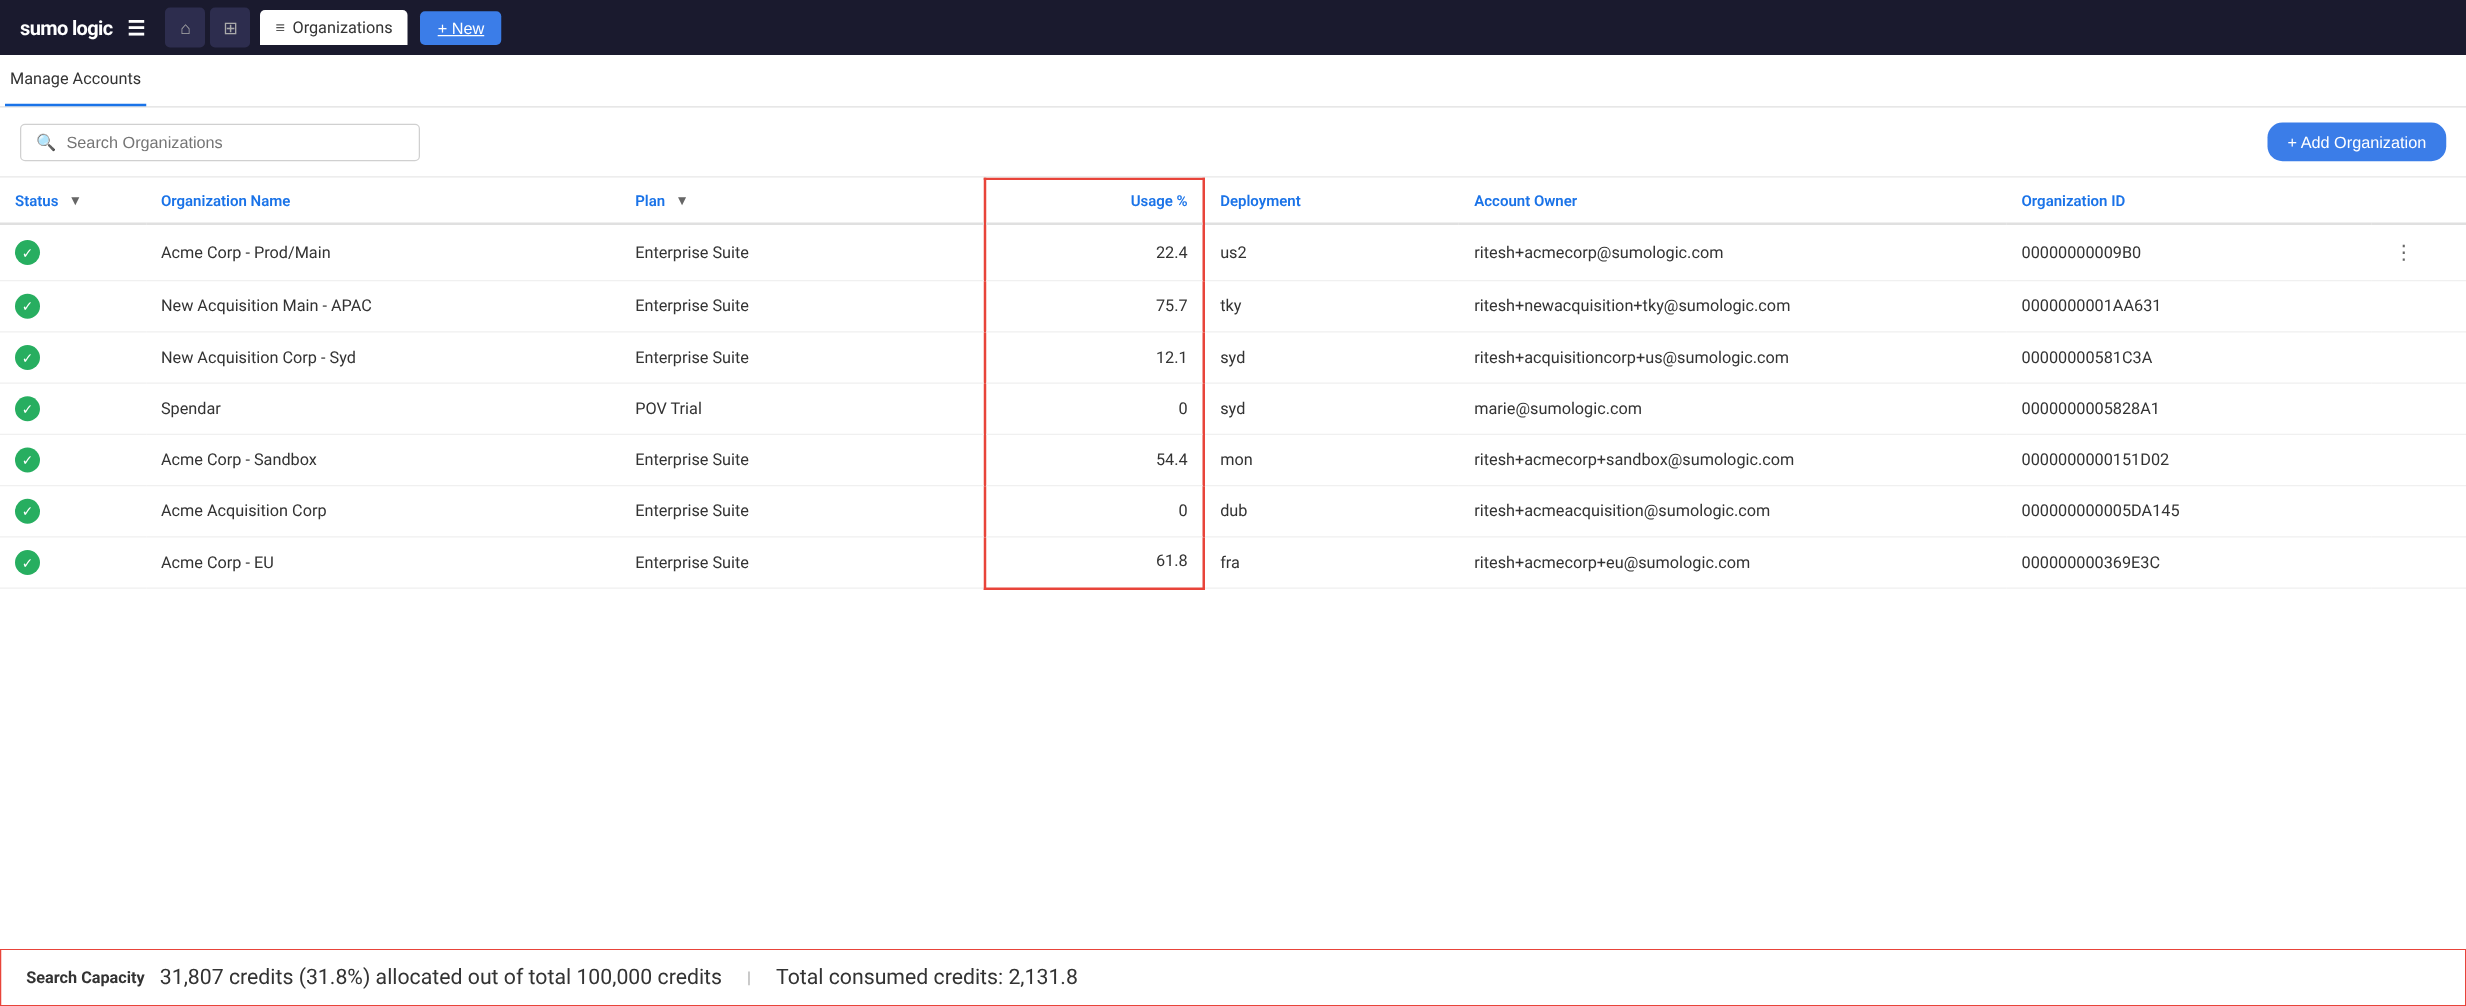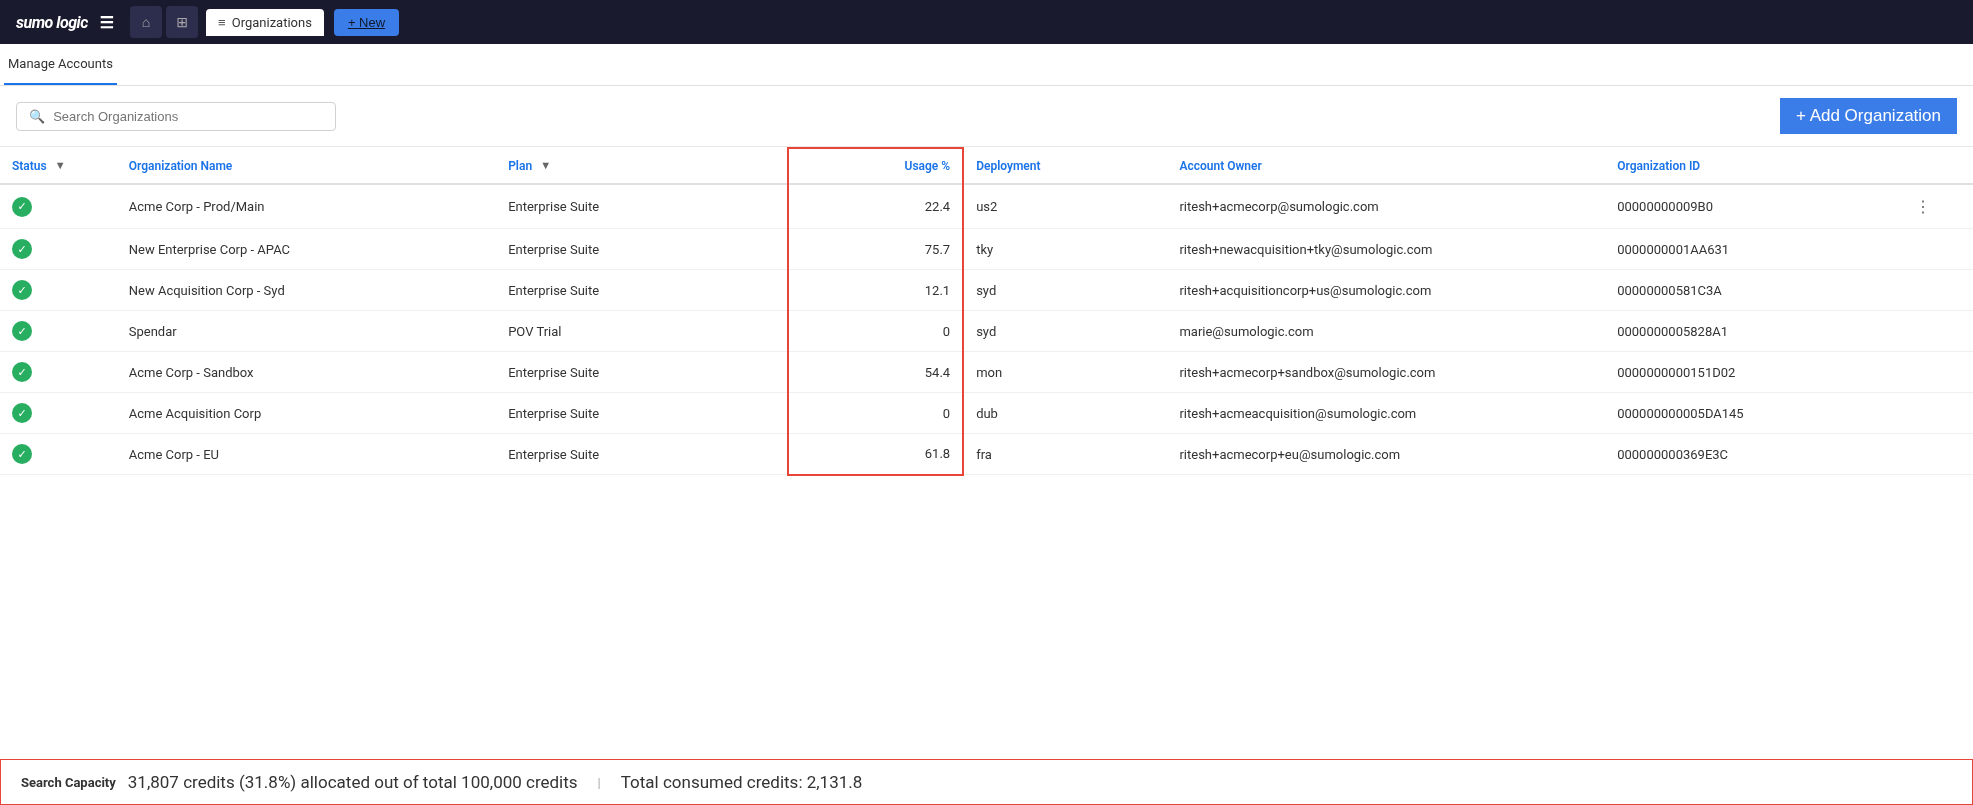--- a/index.html
+++ b/index.html
@@ -16,21 +16,21 @@
     }
     .logo-area {
       display: flex;
       align-items: center;
       gap: 8px;
       color: white;
       font-size: 16px;
       font-weight: 700;
       padding: 0 8px;
     }
-    .logo-text { font-style: italic; letter-spacing: -0.5px; }
+    .logo-text { letter-spacing: -0.5px; }
     .hamburger-icon {
       color: white;
       font-size: 16px;
       cursor: pointer;
       padding: 4px;
     }
     .nav-icon-btn {
       background: #2d2d4e;
       border: none;
       color: #aaa;
@@ -50,21 +50,21 @@
       background: white;
       border-radius: 4px 4px 0 0;
       padding: 6px 12px;
       color: #333;
       font-size: 13px;
       margin-left: 4px;
     }
     .breadcrumb-tab .tab-icon { color: #555; }
     .new-btn {
       background: #3b7de8;
-      color: #0f172a;
+      color: #ffffff;
       border: none;
       border-radius: 4px;
       padding: 6px 14px;
       font-size: 13px;
       cursor: pointer;
       display: flex;
       align-items: flex-start;
       gap: 4px;
       margin-left: 6px;
       text-decoration: underline;
@@ -115,23 +115,23 @@
       font-size: 13px;
       color: #666;
       width: 100%;
       background: transparent;
     }
     .search-icon { color: #888; font-size: 13px; }
     .add-org-btn {
       background: #3b7de8;
       color: white;
       border: none;
-      border-radius: 0;
+      border-radius: 12px;
       padding: 8px 16px;
-      font-size: 17px;
+      font-size: 13px;
       cursor: pointer;
       display: flex;
       align-items: center;
       gap: 4px;
     }
 
     
     .table-wrapper {
       overflow-x: auto;
     }
@@ -335,21 +335,21 @@
       <td class="col-account-owner">ritesh+acmecorp@sumologic.com</td>
       <td class="col-org-id">00000000009B0</td>
       <td>
         <button class="more-btn">⋮</button>
       </td>
     </tr>
           <tr>
       <td class="col-status">
         <span class="status-icon">✓</span>
       </td>
-      <td class="col-org-name">New Enterprise Corp - APAC</td>
+      <td class="col-org-name">New Acquisition Main - APAC</td>
       <td class="col-plan">Enterprise Suite</td>
       <td class="col-usage usage-cell" style="">75.7</td>
       <td class="col-deployment">tky</td>
       <td class="col-account-owner">ritesh+newacquisition+tky@sumologic.com</td>
       <td class="col-org-id">0000000001AA631</td>
       <td>
         
       </td>
     </tr>
           <tr>

